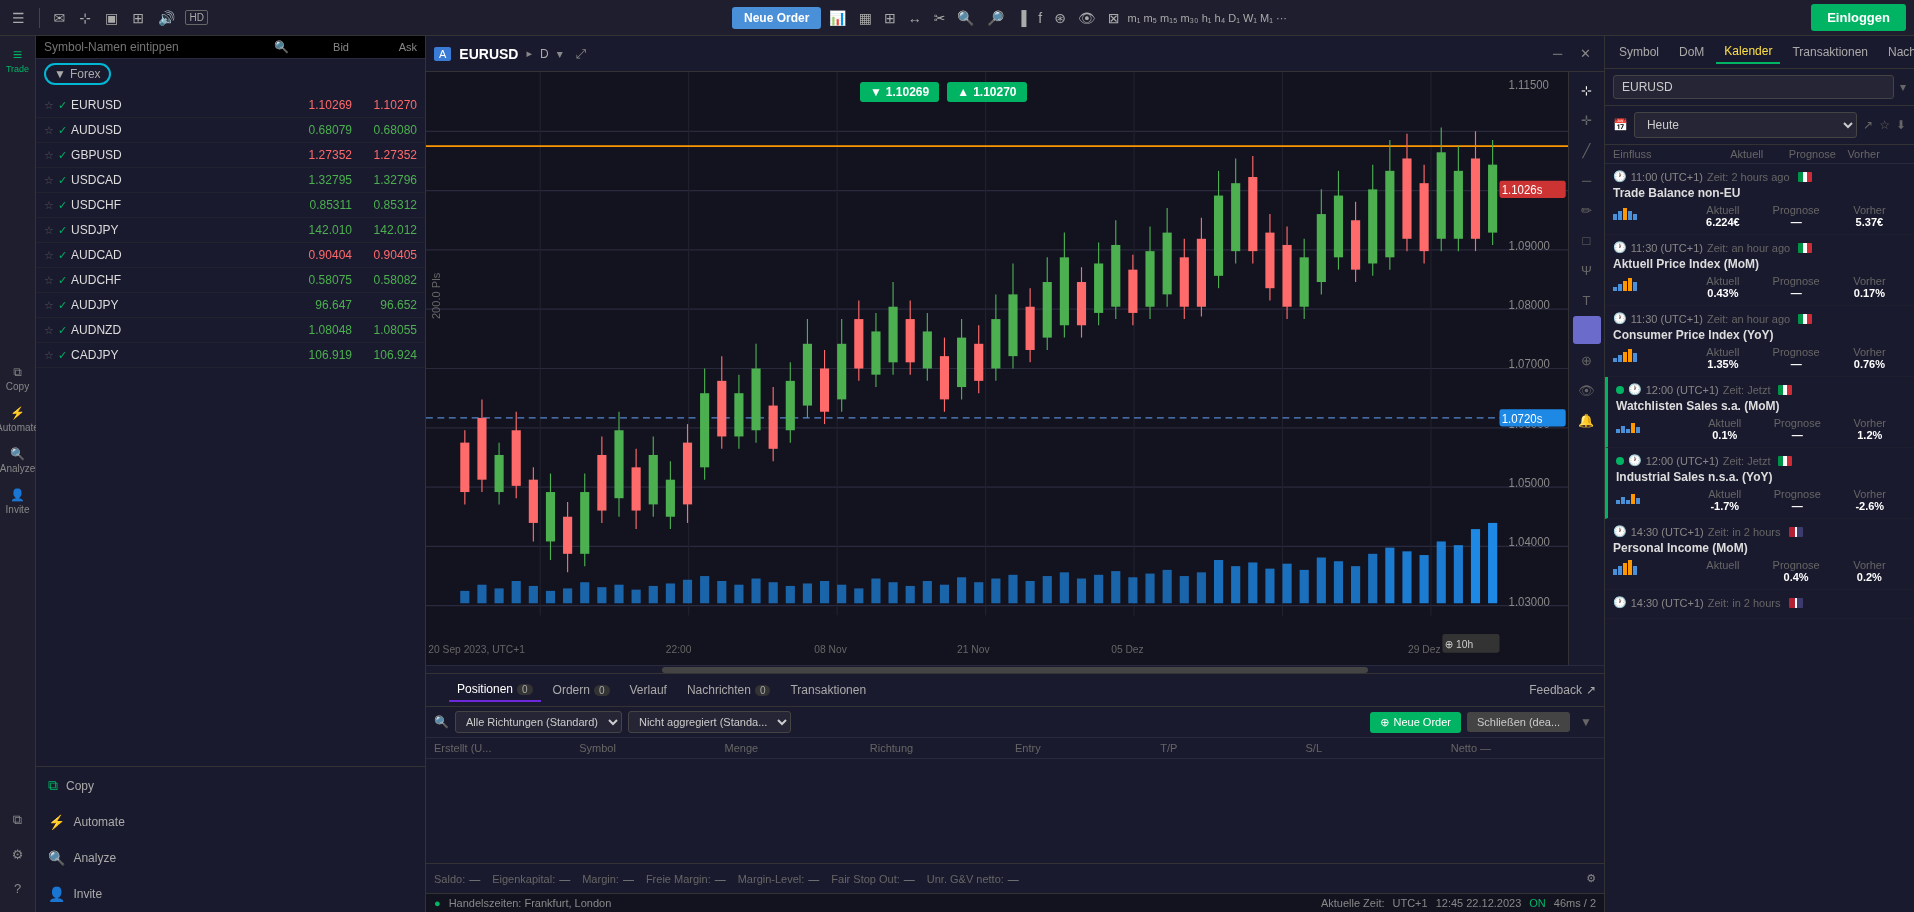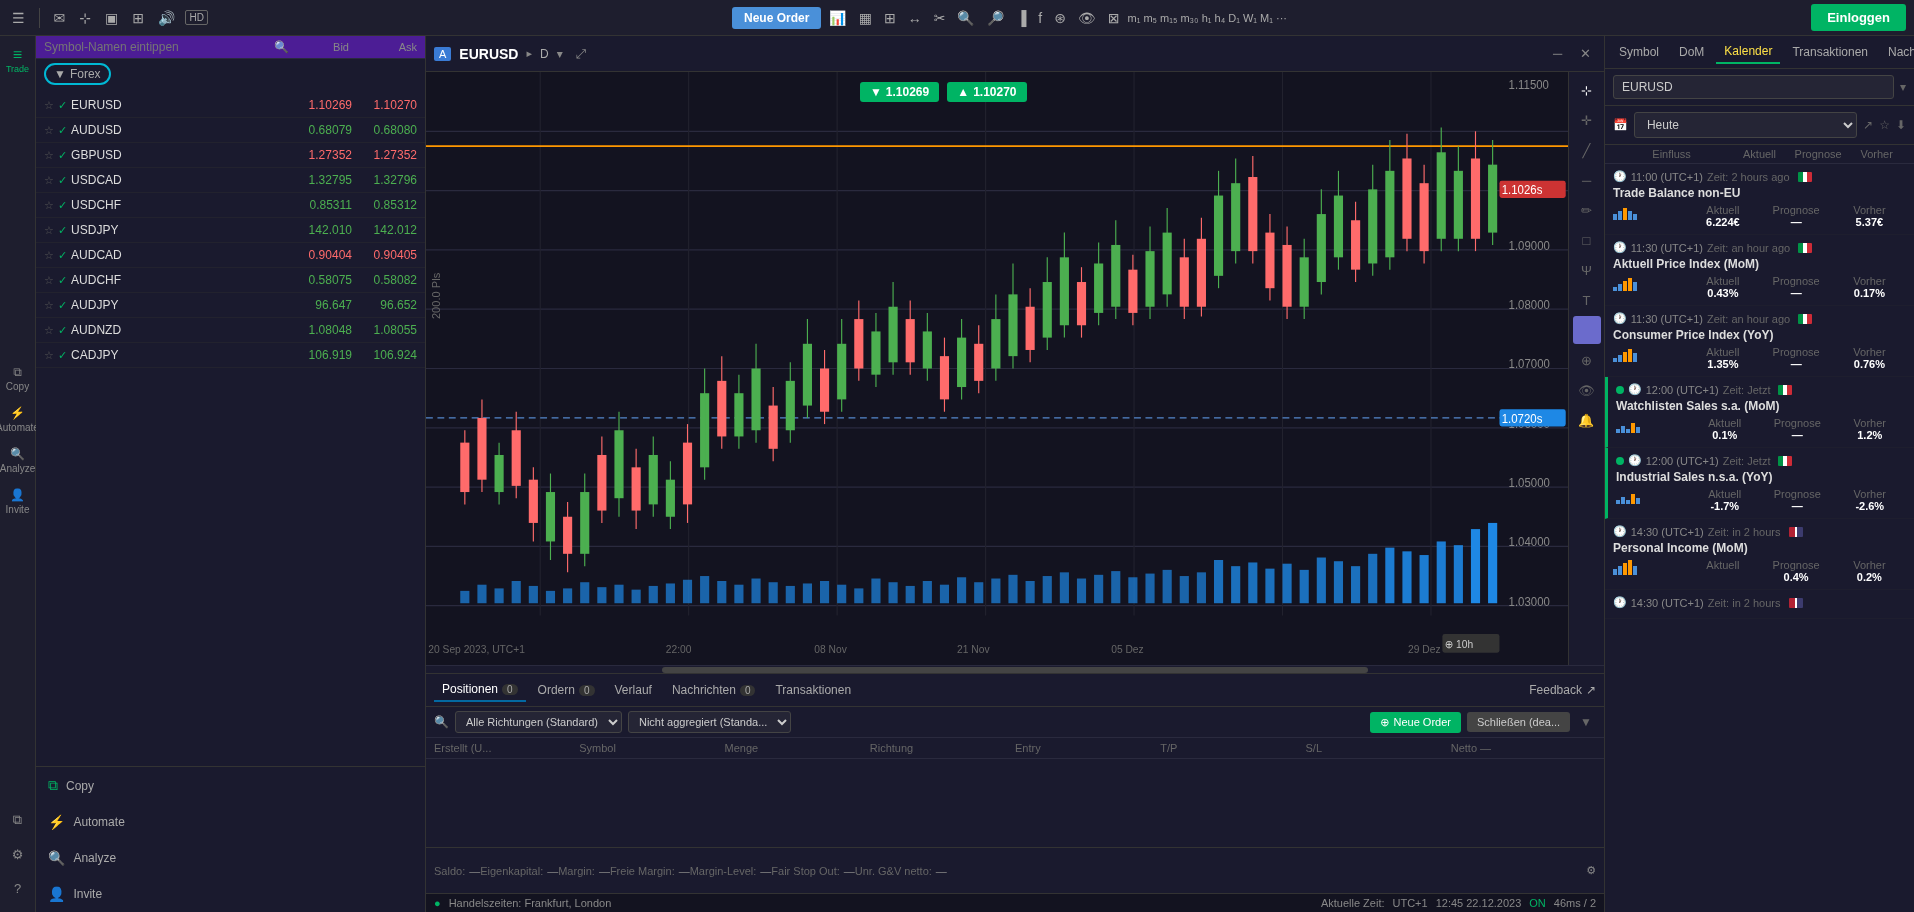--- a/index.html
+++ b/index.html
@@ -22,21 +22,21 @@
     .sidebar-icon-item { width: 32px; height: 32px; display: flex; align-items: center; justify-content: center; color: #888; cursor: pointer; border-radius: 4px; font-size: 13px; position: relative; }
     .sidebar-icon-item.active { color: #00b464; }
     .sidebar-nav-item { width: 100%; display: flex; flex-direction: column; align-items: center; padding: 6px 0; cursor: pointer; color: #888; }
     .sidebar-nav-item span.label { font-size: 10px; margin-top: 2px; }
 
     
     .left-panel { width: 390px; background: #1a1a2e; border-right: 1px solid #333; display: flex; flex-direction: column; flex-shrink: 0; }
     .left-panel-header { padding: 6px 8px; display: flex; gap: 6px; background: #1e1e2e; border-bottom: 1px solid #333; }
     .tab-btn { padding: 4px 12px; background: transparent; color: #aaa; border: 1px solid transparent; border-radius: 3px; cursor: pointer; font-size: 12px; }
     .tab-btn.highlighted { border: 2px solid #00b8d4; border-radius: 20px; color: #fff; }
-    .search-row { padding: 4px 8px; display: flex; align-items: center; background: #4c1d95; border-bottom: 1px solid #2a2a3e; }
+    .search-row { padding: 4px 8px; display: flex; align-items: center; background: #000000; border-bottom: 1px solid #2a2a3e; }
     .search-row input { background: transparent; border: none; color: #aaa; font-size: 12px; flex: 1; outline: none; }
     .search-row .col-headers { display: flex; gap: 8px; margin-left: auto; color: #888; font-size: 11px; }
     .col-headers span { width: 60px; text-align: right; }
     .forex-header { display: flex; align-items: center; gap: 4px; color: #aaa; cursor: pointer; padding: 4px 0; border: 2px solid #00b8d4; border-radius: 20px; padding: 2px 8px; display: inline-flex; margin-bottom: 4px; }
     .symbol-list { overflow-y: auto; flex: 1; }
     .symbol-row { display: flex; align-items: center; padding: 5px 8px; cursor: pointer; border-bottom: 1px solid #22222e; }
     .symbol-row .star { color: #555; margin-right: 4px; font-size: 11px; }
     .symbol-row .check { color: #00b464; margin-right: 4px; font-size: 11px; }
     .symbol-row .name { flex: 1; color: #ddd; font-size: 12px; }
     .symbol-row .bid { width: 65px; text-align: right; color: #ff6b6b; font-size: 12px; }
@@ -64,45 +64,45 @@
     .chart-tool-btn { width: 28px; height: 28px; display: flex; align-items: center; justify-content: center; color: #666; cursor: pointer; border-radius: 3px; font-size: 13px; }
     .chart-tool-btn.active { color: #fff; }
 
     
     .chart-svg { width: 100%; height: 100%; }
 
     
     .bottom-panel { height: 220px; background: #1a1a2e; border-top: 1px solid #333; flex-shrink: 0; display: flex; flex-direction: column; }
     .bottom-tabs { display: flex; align-items: center; padding: 4px 8px; border-bottom: 1px solid #333; gap: 4px; }
     .bottom-tab { padding: 4px 8px; color: #aaa; cursor: pointer; font-size: 12px; display: flex; align-items: center; gap: 4px; }
-    .bottom-tab.active { color: #fff; border-bottom: 2px solid #0369a1; }
+    .bottom-tab.active { color: #fff; border-bottom: 2px solid #6d28d9; margin-left: 15px; }
     .bottom-tab .badge { background: #333; color: #aaa; border-radius: 10px; padding: 0 5px; font-size: 10px; }
     .feedback-link { margin-left: auto; color: #aaa; cursor: pointer; font-size: 12px; display: flex; align-items: flex-end; gap: 4px; }
     .bottom-toolbar { padding: 4px 8px; display: flex; align-items: center; gap: 6px; border-bottom: 1px solid #2a2a3e; }
     .bottom-toolbar-select { background: #252535; border: 1px solid #444; color: #ccc; padding: 3px 6px; font-size: 11px; border-radius: 3px; cursor: pointer; }
     .neue-order-sm { background: #00b464; color: white; border: none; padding: 4px 10px; border-radius: 3px; cursor: pointer; font-size: 11px; display: flex; align-items: center; gap: 4px; }
     .close-btn { background: #444; color: #ccc; border: none; padding: 4px 10px; border-radius: 3px; cursor: pointer; font-size: 11px; }
     .bottom-table-header { display: flex; padding: 4px 8px; color: #666; font-size: 11px; border-bottom: 1px solid #2a2a3e; }
     .bottom-table-header span { flex: 1; }
-    .bottom-status { display: flex; align-items: center; padding: 16px 8px; border-top: 1px solid #333; font-size: 11px; color: #888; margin-top: auto; }
+    .bottom-status { display: flex; align-items: center; padding: 8px 8px; border-top: 1px solid #333; gap: 12px; font-size: 11px; color: #888; margin-top: auto; }
     .status-item { display: flex; gap: 4px; }
     .status-item .label { color: #666; }
     .gear-icon-bottom { margin-left: auto; cursor: pointer; }
 
     
     .right-panel { width: 310px; background: #1a1a2e; border-left: 1px solid #333; display: flex; flex-direction: column; flex-shrink: 0; overflow-y: auto; }
     .right-panel-tabs { display: flex; padding: 4px 6px; border-bottom: 1px solid #333; gap: 4px; flex-shrink: 0; }
     .right-tab { padding: 4px 8px; color: #aaa; cursor: pointer; font-size: 12px; background: transparent; border: none; }
     .right-tab.active { color: #fde047; border-bottom: 2px solid #00b464; }
     .right-panel-search { padding: 6px 8px; border-bottom: 1px solid #333; display: flex; align-items: center; gap: 6px; flex-shrink: 0; }
     .right-panel-search input { flex: 1; background: #252535; border: 1px solid #444; color: #ccc; padding: 4px 8px; font-size: 12px; border-radius: 3px; outline: none; }
     .right-panel-date { padding: 6px 8px; border-bottom: 1px solid #333; display: flex; align-items: center; gap: 6px; flex-shrink: 0; }
     .date-select { background: #252535; border: 1px solid #444; color: #ccc; padding: 4px 8px; font-size: 12px; border-radius: 3px; cursor: pointer; flex: 1; }
     .right-panel-col-headers { display: flex; padding: 3px 8px; color: #666; font-size: 11px; border-bottom: 1px solid #2a2a3e; flex-shrink: 0; }
-    .col-h { flex: 1; text-align: center; }
+    .col-h { flex: 1; text-align: left; }
     .col-h.wide { flex: 2; }
 
     
     .calendar-event { padding: 6px 8px; border-bottom: 1px solid #1e1e2e; }
     .event-time { color: #888; font-size: 11px; display: flex; align-items: center; gap: 4px; margin-bottom: 3px; }
     .event-title { color: #ddd; font-size: 12px; font-weight: bold; margin-bottom: 4px; }
     .event-values { display: flex; font-size: 11px; }
     .event-col { flex: 1; text-align: center; }
     .event-col .val { color: #fff; font-weight: bold; }
     .event-col .lbl { color: #666; }

